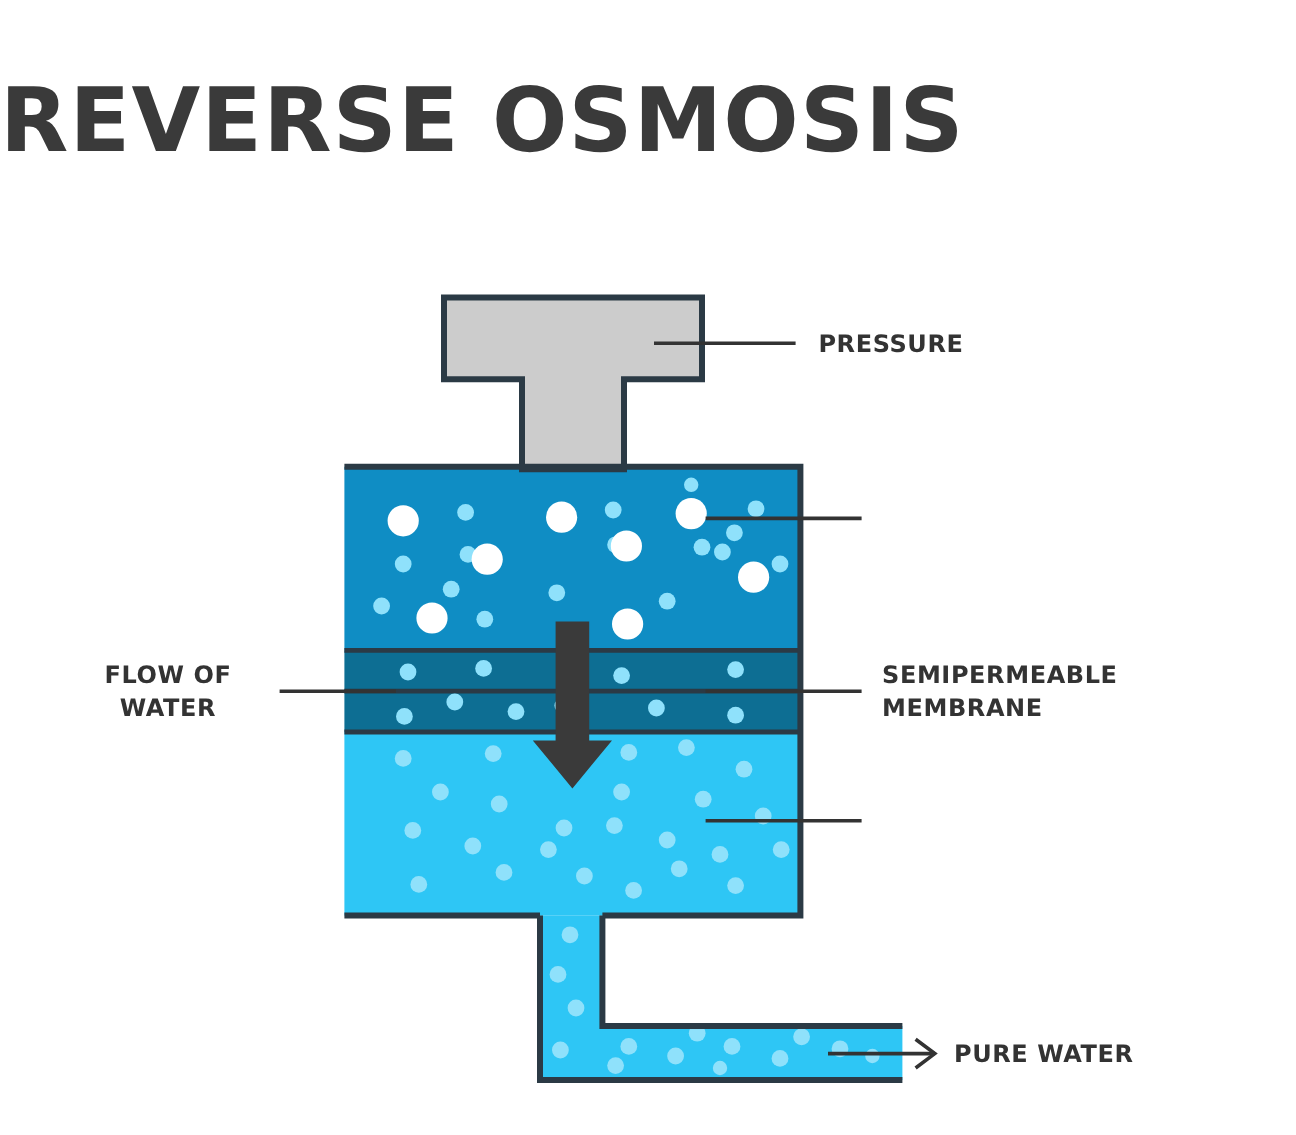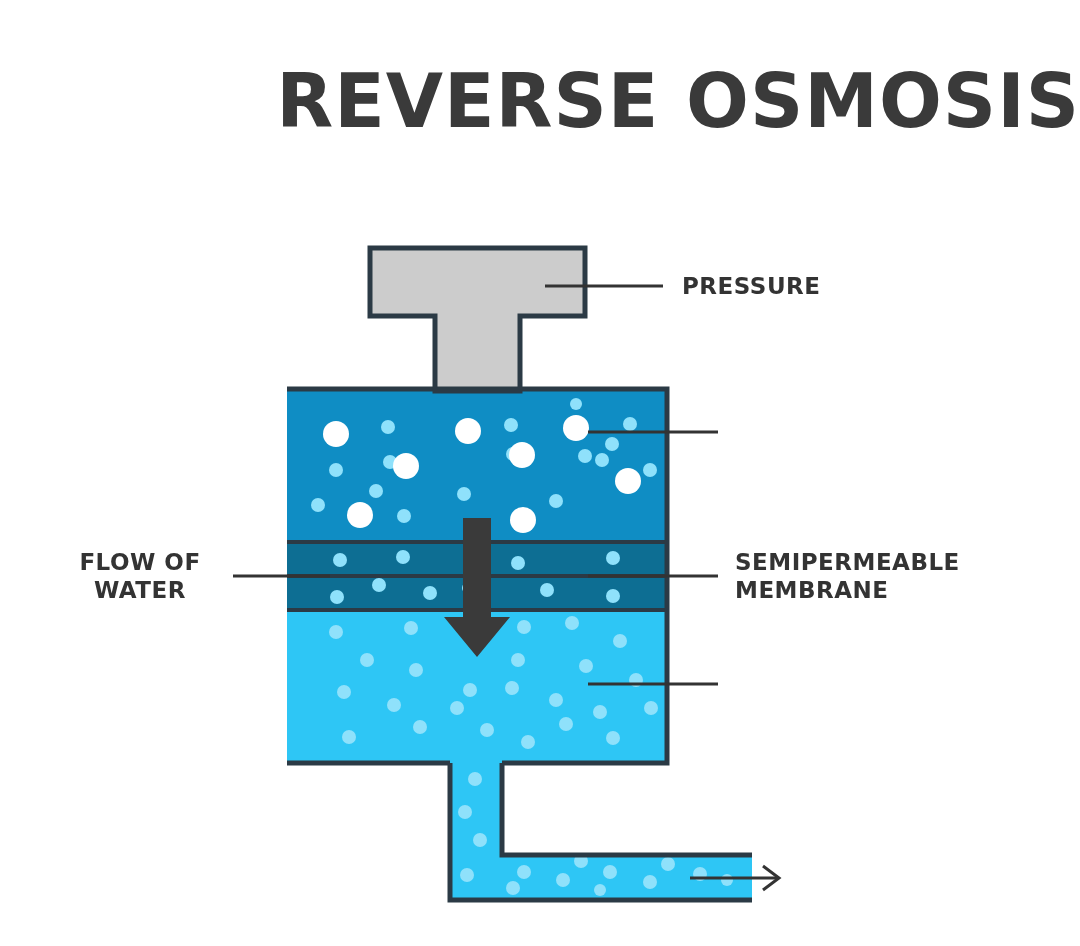--- a/index.html
+++ b/index.html
@@ -19,33 +19,33 @@
     left: 0;
     top: 0;
     width: 1080px;
     height: 946px;
   }
   .title {
     position: absolute;
     left: 0;
     top: 58px;
     width: 1080px;
-    text-align: right;
+    text-align: left;
     font-family: "DejaVu Sans", sans-serif;
     font-weight: bold;
     font-size: 74px;
     letter-spacing: 1px;
     color: #3a3a3a;
     white-space: nowrap;
   }
   .label {
     position: absolute;
     font-family: "DejaVu Sans", sans-serif;
     font-weight: bold;
-    font-size: 23px;
+    font-size: 20px;
     letter-spacing: 0.5px;
     color: #333333;
     line-height: 28px;
     white-space: pre-line;
   }
   .label-left {
     text-align: center;
   }
   svg.scene {
     position: absolute;
@@ -194,14 +194,15 @@
         <line x1="690" y1="878" x2="779" y2="878" stroke="#333333" stroke-width="3"></line>
       </g>
     <path id="pure-water-arrowhead" d="M763 866 L779 878 L763 890" fill="none" stroke="#333333" stroke-width="3"></path>
   </svg>
 
   <div class="label" id="label-pressure" style="left: 682px; top: 272px;">PRESSURE</div>
   <div class="label" id="label-membrane" style="left: 735px; top: 548px; text-align: left; width: 255px;">SEMIPERMEABLE
 MEMBRANE</div>
   <div class="label label-left" id="label-flow" style="left: 60px; top: 548px; width: 160px;">FLOW OF
 WATER</div>
+  <div class="label" id="label-pure-water" style="left: 795px; top: 864px;">PURE WATER</div>
 
 </div>
 
 </body></html>

